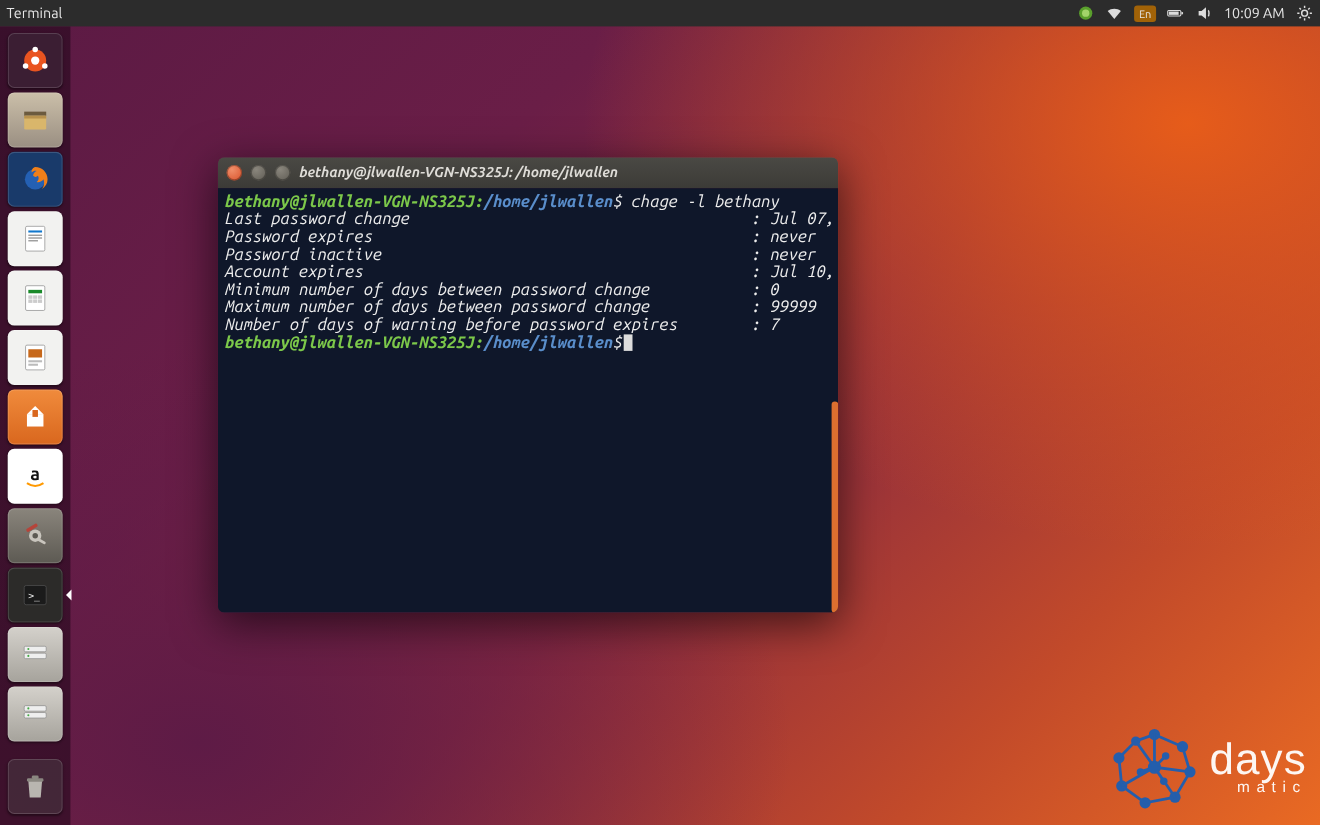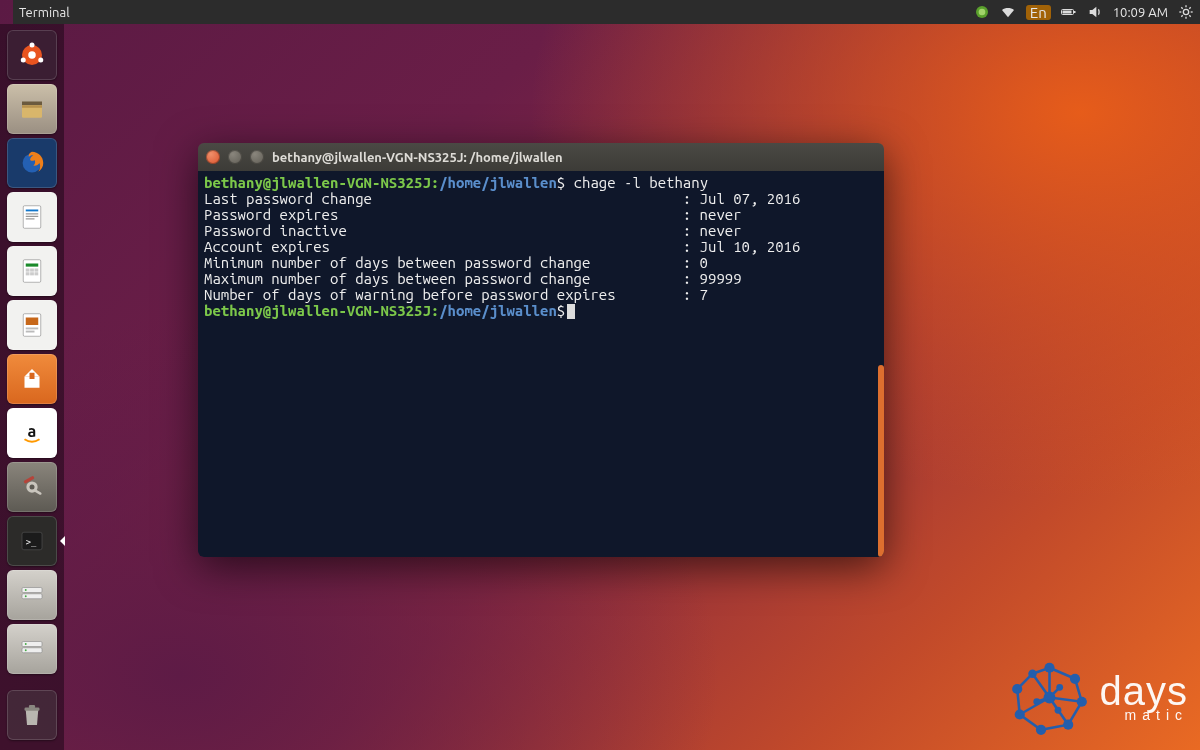--- a/index.html
+++ b/index.html
@@ -8,46 +8,46 @@
     position:absolute;inset:0;
     background:
       radial-gradient(ellipse 1000px 700px at 90% 15%, #e65c1a 0%, rgba(230,92,26,0) 55%),
       radial-gradient(ellipse 900px 600px at 15% 90%, #5e1b46 0%, rgba(94,27,70,0) 60%),
       linear-gradient(135deg,#5b1a44 0%,#6a1e47 30%,#8b2a3f 55%,#c24a2a 80%,#e96a23 100%);
   }
   
   #menubar{
     position:absolute;top:0;left:0;right:0;height:24px;
     background:#2c2c2c;color:#e6e6e6;display:flex;align-items:center;
-    font-size:13px;padding:0 6px;z-index:50;margin-left:13px;
+    font-size:13px;padding:0 6px;z-index:50;
   }
   #menubar .spacer{flex:1;}
   #menubar .ind{display:flex;align-items:center;gap:10px;}
   #menubar .ind > *{display:flex;align-items:center;}
-  .kbd-ind{background:#a16207;border-radius:3px;padding:0 4px;font-size:15px;line-height:15px;}
+  .kbd-ind{background:#a16207;border-radius:3px;padding:0 4px;font-size:10px;line-height:15px;}
   .icon-svg{width:16px;height:16px;fill:#dcdcdc;}
   
   #launcher{
     position:absolute;top:24px;left:0;width:64px;bottom:0;
     background:rgba(30,8,24,.55);display:flex;flex-direction:column;align-items:center;
     padding-top:6px;gap:4px;z-index:40;
   }
   .tile{
     width:50px;height:50px;border-radius:6px;display:flex;align-items:center;justify-content:center;
     box-shadow:inset 0 0 0 1px rgba(255,255,255,.15),0 1px 2px rgba(0,0,0,.4);
     position:relative;cursor:pointer;
   }
   .tile.active::after{content:"";position:absolute;right:-8px;top:50%;transform:translateY(-50%);
     border:5px solid transparent;border-right-color:#fff;}
   .tile svg{width:30px;height:30px;}
   .trash{margin-top:auto;margin-bottom:10px;}
   
   #termwin{
-    position:absolute;left:198px;top:143px;width:686px;height:414px;
-    border-radius:6px;box-shadow:0 10px 40px rgba(0,0,0,.6);overflow:hidden;z-index:30;
+    position:absolute;left:198px;top:143px;width:564px;height:414px;
+    border-radius:6px;box-shadow:0 10px 40px rgba(0,0,0,.6);overflow:hidden;z-index:30;font-style:italic;
   }
   #term-titlebar{
     height:28px;background:linear-gradient(#4a4944,#3c3b37);display:flex;align-items:center;
     padding:0 8px;gap:8px;color:#dedcd7;font-size:13px;font-weight:bold;
   }
   .wbtn{width:14px;height:14px;border-radius:50%;box-shadow:inset 0 0 0 1px rgba(0,0,0,.3);}
   .wclose{background:radial-gradient(circle at 35% 30%,#f08f6a,#d9512a);}
   .wmin,.wmax{background:radial-gradient(circle at 35% 30%,#8a867d,#5e5b53);}
   #term-body{
     position:absolute;top:28px;left:0;right:0;bottom:0;

